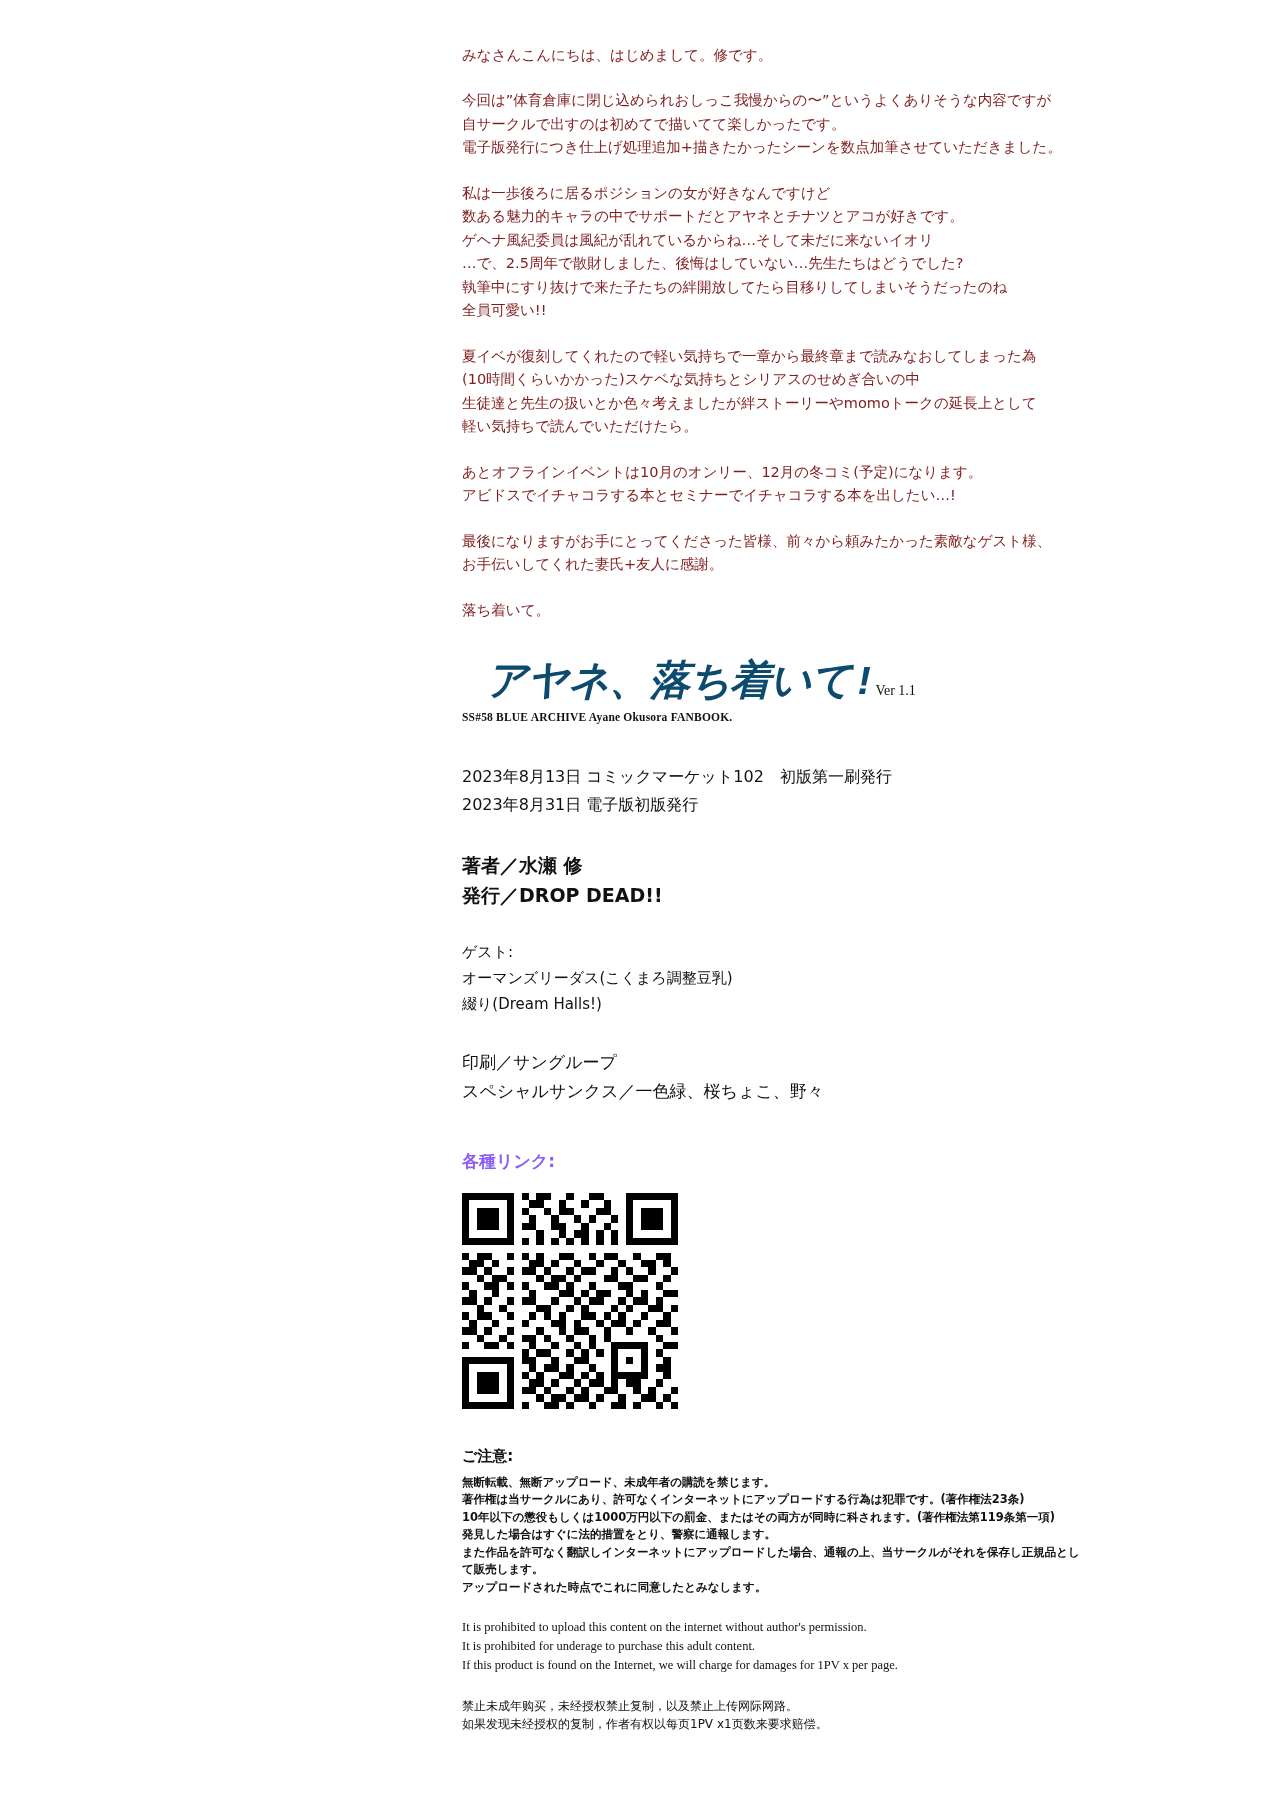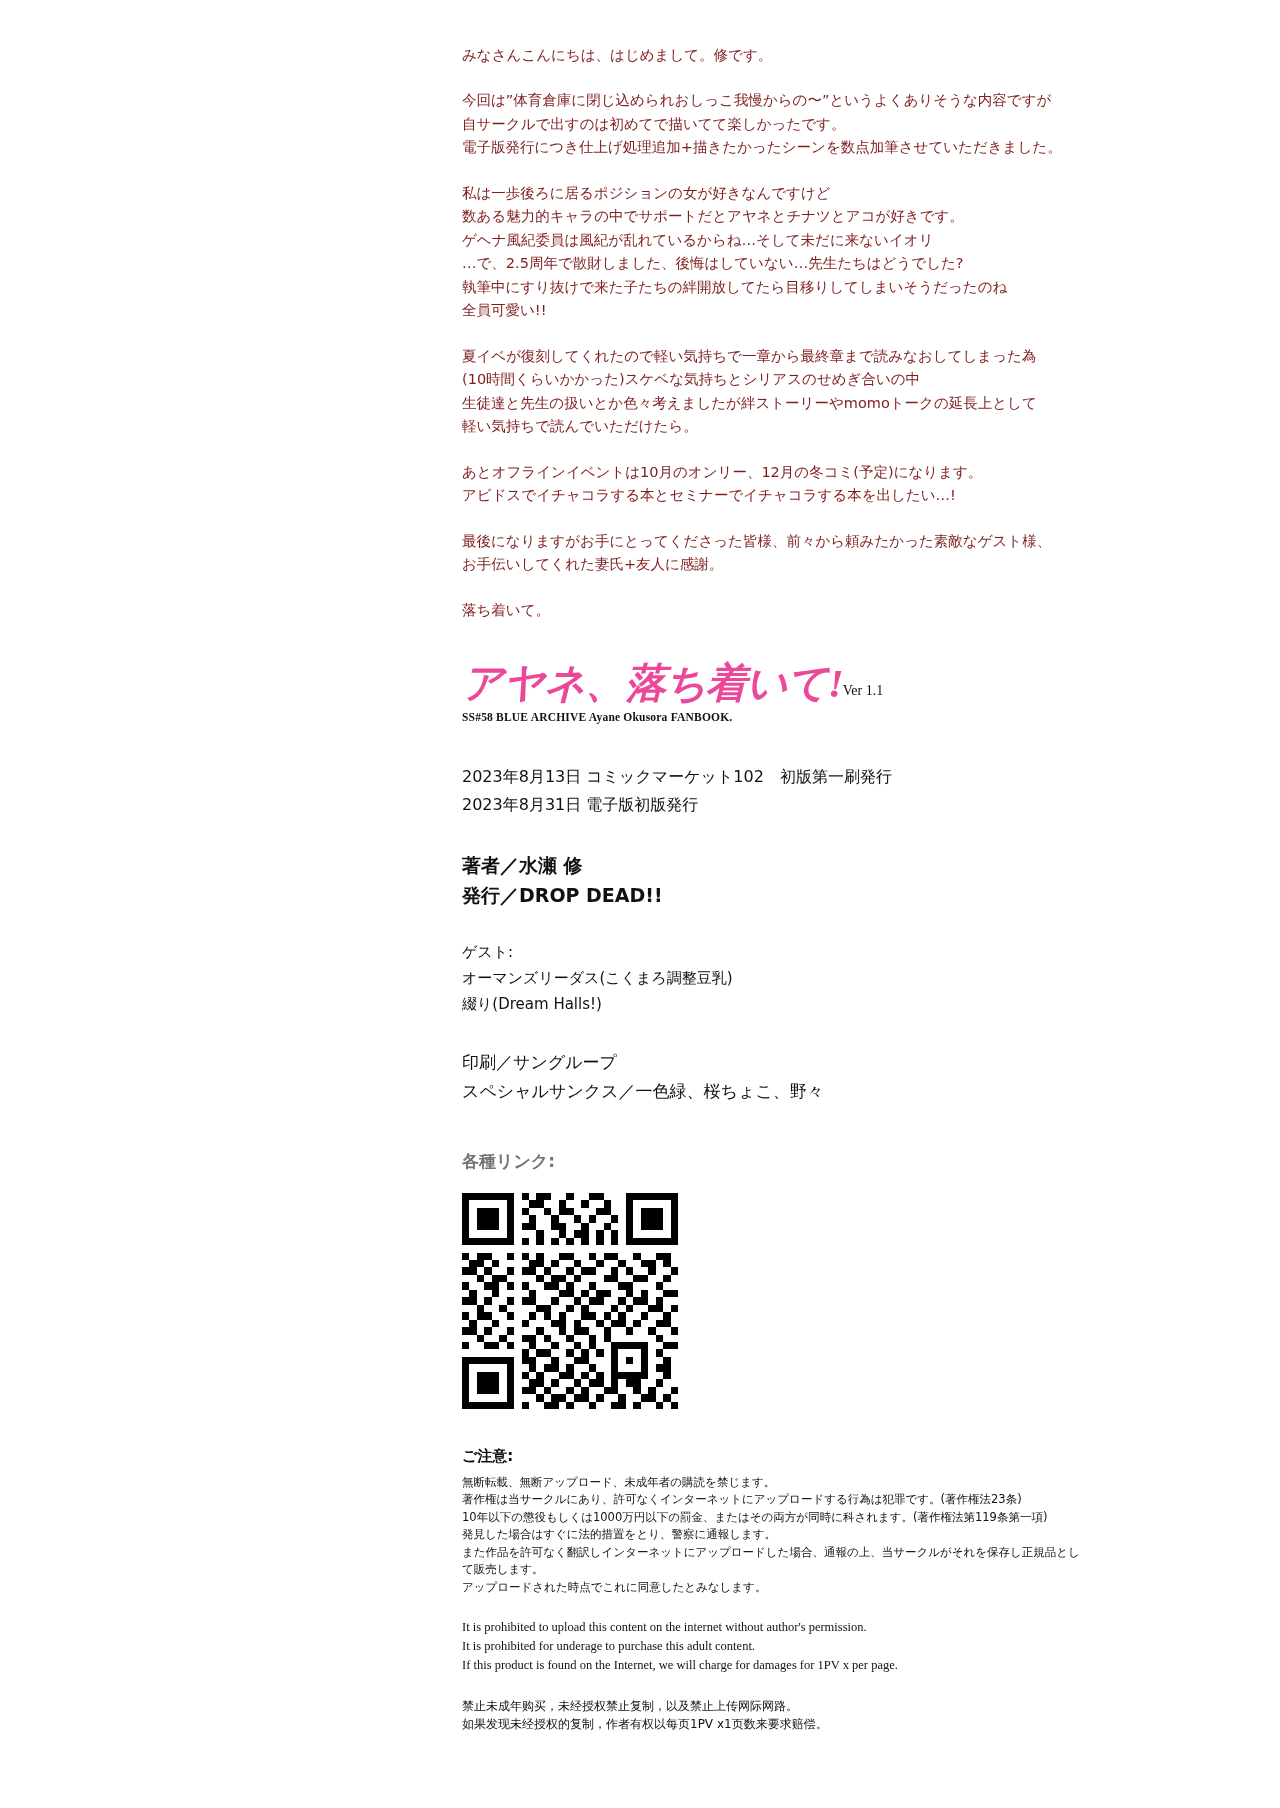--- a/index.html
+++ b/index.html
@@ -58,23 +58,24 @@
   .title-logo {
     margin-top: 40px;
     display: flex;
     align-items: flex-end;
   }
   .title-main {
     font-size: 41px;
     font-weight: 700;
     font-style: italic;
     letter-spacing: -1px;
-    color: #ec4899;
-    font-family: Liberation Serif, serif;
+    color: #0c4a6e;
+    font-family: Liberation Mono, monospace;
     line-height: 1.05;
+    margin-left: 24px;
   }
   .title-ver {
     font-size: 14px;
     font-weight: 400;
     margin-left: 0;
     margin-bottom: 6px;
     color: #111;
     font-family: "Liberation Serif", serif;
   }
   .title-sub {
@@ -121,21 +122,21 @@
     line-height: 1.72;
     color: #111;
     white-space: pre-line;
     font-family: "DejaVu Sans", sans-serif;
   }
 
   .links-label {
     margin-top: 44px;
     font-size: 17px;
     font-weight: 700;
-    color: #737373;
+    color: #8b5cf6;
     font-family: "DejaVu Sans", sans-serif;
   }
 
   
   .qr-wrap {
     margin-top: 20px;
     width: 216px;
     height: 216px;
     background: #ffffff;
   }
@@ -154,20 +155,21 @@
     color: #111;
     font-family: "DejaVu Sans", sans-serif;
   }
   .notice-ja {
     margin-top: 8px;
     font-size: 11.5px;
     line-height: 1.52;
     color: #111;
     white-space: pre-line;
     font-family: "DejaVu Sans", sans-serif;
+    font-weight: bold;
   }
   .notice-en {
     margin-top: 22px;
     font-size: 12.5px;
     line-height: 1.5;
     color: #111;
     white-space: pre-line;
     font-family: "Liberation Serif", serif;
   }
   .notice-zh {

